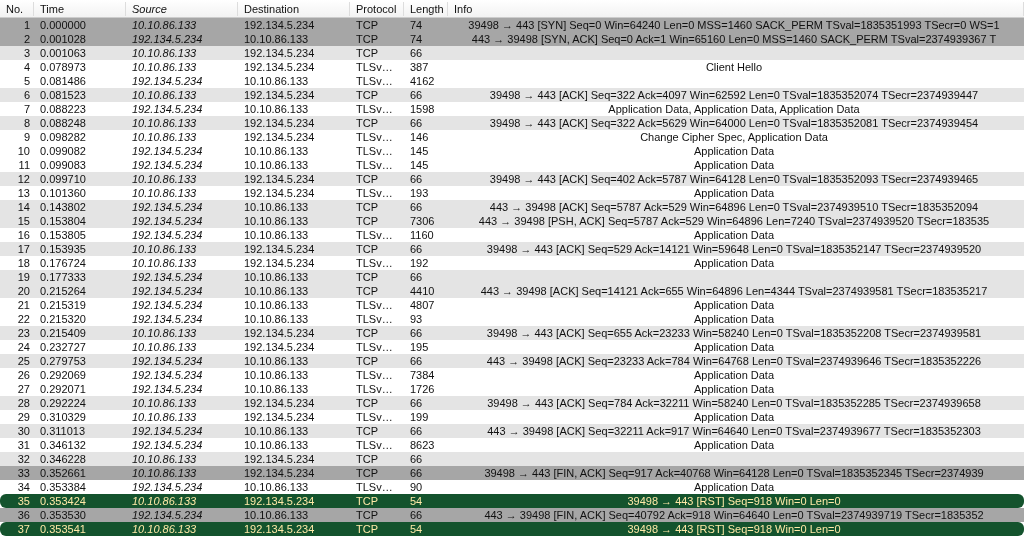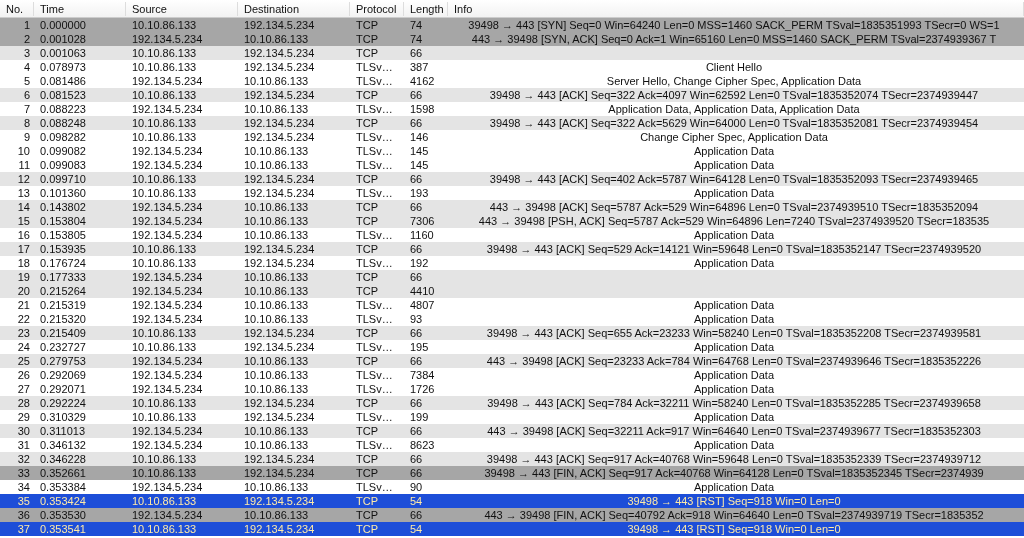--- a/index.html
+++ b/index.html
@@ -24,21 +24,21 @@
     .header-cell {
       padding: 1px 6px;
       border-right: 1px solid #ddd;
       white-space: nowrap;
       overflow: hidden;
       font-weight: 400;
       color: #111;
     }
     .col-no { width: 34px; text-align: left; }
     .col-time { width: 92px; }
-    .col-src { width: 112px; }
+    .col-src { width: 112px; font-style: italic; }
     .col-dst { width: 112px; }
     .col-proto { width: 54px; }
     .col-len { width: 44px; text-align: right; }
     .col-info { flex: 1; }
     .body { }
     .row {
       display: flex;
       height: 14px;
       align-items: center;
       white-space: nowrap;
@@ -48,21 +48,21 @@
       overflow: hidden;
       white-space: nowrap;
     }
     .cell.col-no { text-align: right; padding-right: 4px; }
     .cell.col-len { text-align: left; padding-right: 2px; }
     .cell.col-info { padding-left: 2px; text-align: center; }
 
     .bg-default { background: #ffffff; color: #111; }
     .bg-gray    { background: #a6a6a6; color: #111; }
     .bg-lgray   { background: #e4e4e4; color: #111; }
-    .bg-red     { background: #1d4ed8; color: #ffeaa7; }
+    .bg-red     { background: #14532d; color: #ffeaa7; border-radius: 6px; }
 
     .col-no { position: relative; }
   </style>
 </head>
 <body>
 
 <div class="table">
   <div class="header-row">
     <div class="header-cell col-no">No.</div>
     <div class="header-cell col-time">Time</div>
@@ -108,21 +108,20 @@
         <div class="cell col-len">387</div>
         <div class="cell col-info">Client Hello</div>
       </div>
       <div class="row bg-default">
         <div class="cell col-no">5</div>
         <div class="cell col-time">0.081486</div>
         <div class="cell col-src">192.134.5.234</div>
         <div class="cell col-dst">10.10.86.133</div>
         <div class="cell col-proto">TLSv…</div>
         <div class="cell col-len">4162</div>
-        <div class="cell col-info">Server Hello, Change Cipher Spec, Application Data</div>
       </div>
       <div class="row bg-lgray">
         <div class="cell col-no">6</div>
         <div class="cell col-time">0.081523</div>
         <div class="cell col-src">10.10.86.133</div>
         <div class="cell col-dst">192.134.5.234</div>
         <div class="cell col-proto">TCP</div>
         <div class="cell col-len">66</div>
         <div class="cell col-info">39498 → 443 [ACK] Seq=322 Ack=4097 Win=62592 Len=0 TSval=1835352074 TSecr=2374939447</div>
       </div>
@@ -242,20 +241,21 @@
         <div class="cell col-proto">TCP</div>
         <div class="cell col-len">66</div>
       </div>
       <div class="row bg-lgray">
         <div class="cell col-no">20</div>
         <div class="cell col-time">0.215264</div>
         <div class="cell col-src">192.134.5.234</div>
         <div class="cell col-dst">10.10.86.133</div>
         <div class="cell col-proto">TCP</div>
         <div class="cell col-len">4410</div>
+        <div class="cell col-info">443 → 39498 [ACK] Seq=14121 Ack=655 Win=64896 Len=4344 TSval=2374939581 TSecr=183535217</div>
       </div>
       <div class="row bg-default">
         <div class="cell col-no">21</div>
         <div class="cell col-time">0.215319</div>
         <div class="cell col-src">192.134.5.234</div>
         <div class="cell col-dst">10.10.86.133</div>
         <div class="cell col-proto">TLSv…</div>
         <div class="cell col-len">4807</div>
         <div class="cell col-info">Application Data</div>
       </div>
@@ -349,21 +349,20 @@
         <div class="cell col-len">8623</div>
         <div class="cell col-info">Application Data</div>
       </div>
       <div class="row bg-lgray">
         <div class="cell col-no">32</div>
         <div class="cell col-time">0.346228</div>
         <div class="cell col-src">10.10.86.133</div>
         <div class="cell col-dst">192.134.5.234</div>
         <div class="cell col-proto">TCP</div>
         <div class="cell col-len">66</div>
-        <div class="cell col-info">39498 → 443 [ACK] Seq=917 Ack=40768 Win=59648 Len=0 TSval=1835352339 TSecr=2374939712</div>
       </div>
       <div class="row bg-gray">
         <div class="cell col-no">33</div>
         <div class="cell col-time">0.352661</div>
         <div class="cell col-src">10.10.86.133</div>
         <div class="cell col-dst">192.134.5.234</div>
         <div class="cell col-proto">TCP</div>
         <div class="cell col-len">66</div>
         <div class="cell col-info">39498 → 443 [FIN, ACK] Seq=917 Ack=40768 Win=64128 Len=0 TSval=1835352345 TSecr=2374939</div>
       </div>

